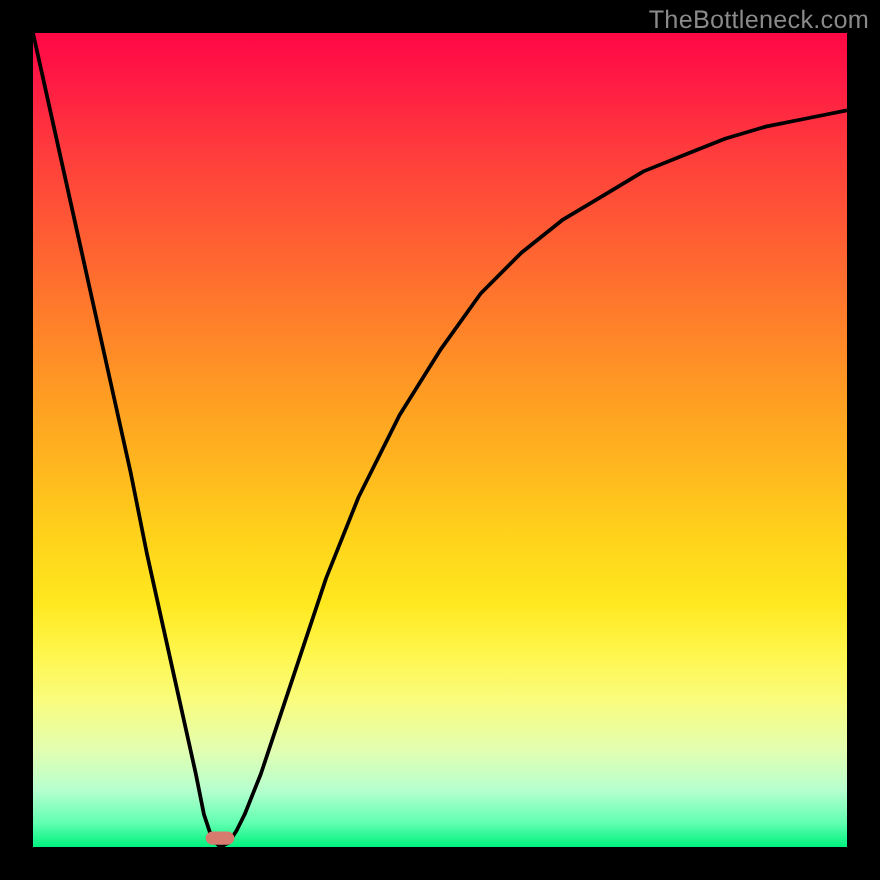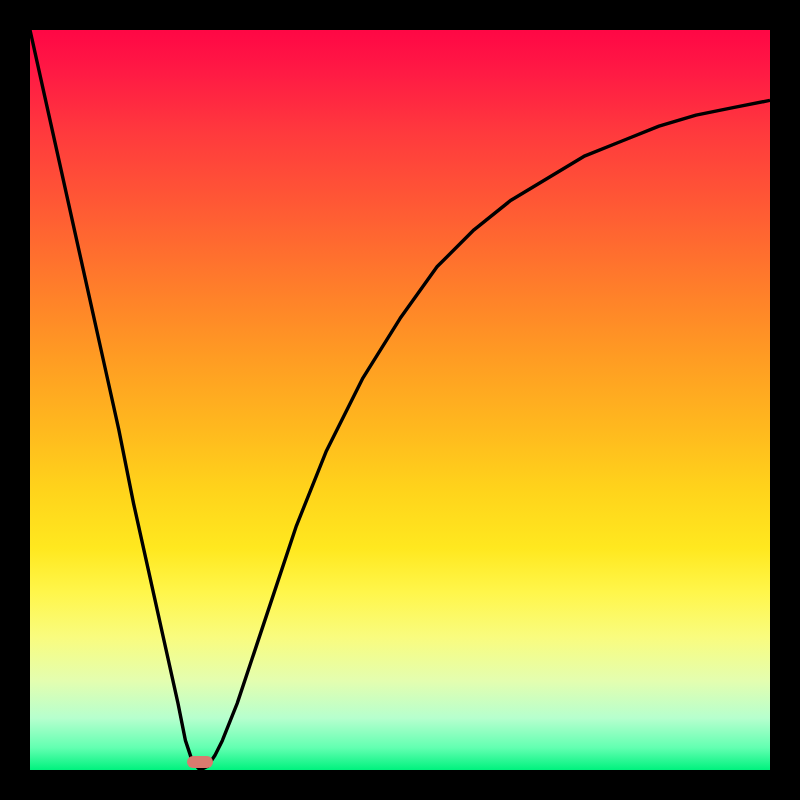--- a/index.html
+++ b/index.html
@@ -73,20 +73,21 @@
     font-size: 23px;
     letter-spacing: 0.2px;
     font-weight: 400;
   }
 </style>
 </head>
 <body>
 
 <div class="frame">
 
+  <div class="watermark">TheBottleneck.com</div>
 
   <div class="plot-area">
     <div class="gradient-bg"></div>
 
     <svg class="curve-svg" viewBox="0 0 100 100" preserveAspectRatio="none">
       <path class="curve-path" d="M0.000 0.000 L2.000 9.000 L4.000 18.000 L6.000 27.000 L8.000 36.000 L10.000 45.000 L12.000 54.000 L14.000 64.000 L16.000 73.000 L18.000 82.000 L20.000 91.000 L21.000 96.000 L22.000 99.000 L23.000 100.000 L24.000 99.500 L25.000 98.000 L26.000 96.000 L28.000 91.000 L30.000 85.000 L33.000 76.000 L36.000 67.000 L40.000 57.000 L45.000 47.000 L50.000 39.000 L55.000 32.000 L60.000 27.000 L65.000 23.000 L70.000 20.000 L75.000 17.000 L80.000 15.000 L85.000 13.000 L90.000 11.500 L95.000 10.500 L100.000 9.500"></path>
     </svg>
 
     <div class="marker" style="width: 25.9px; left: 157.25px; top: 726px; background: rgb(216, 123, 111);"></div>
   </div>

